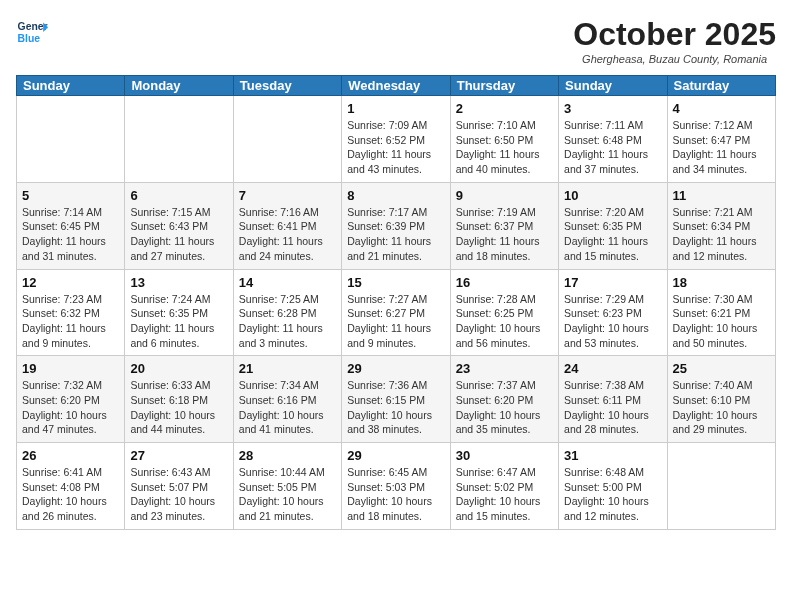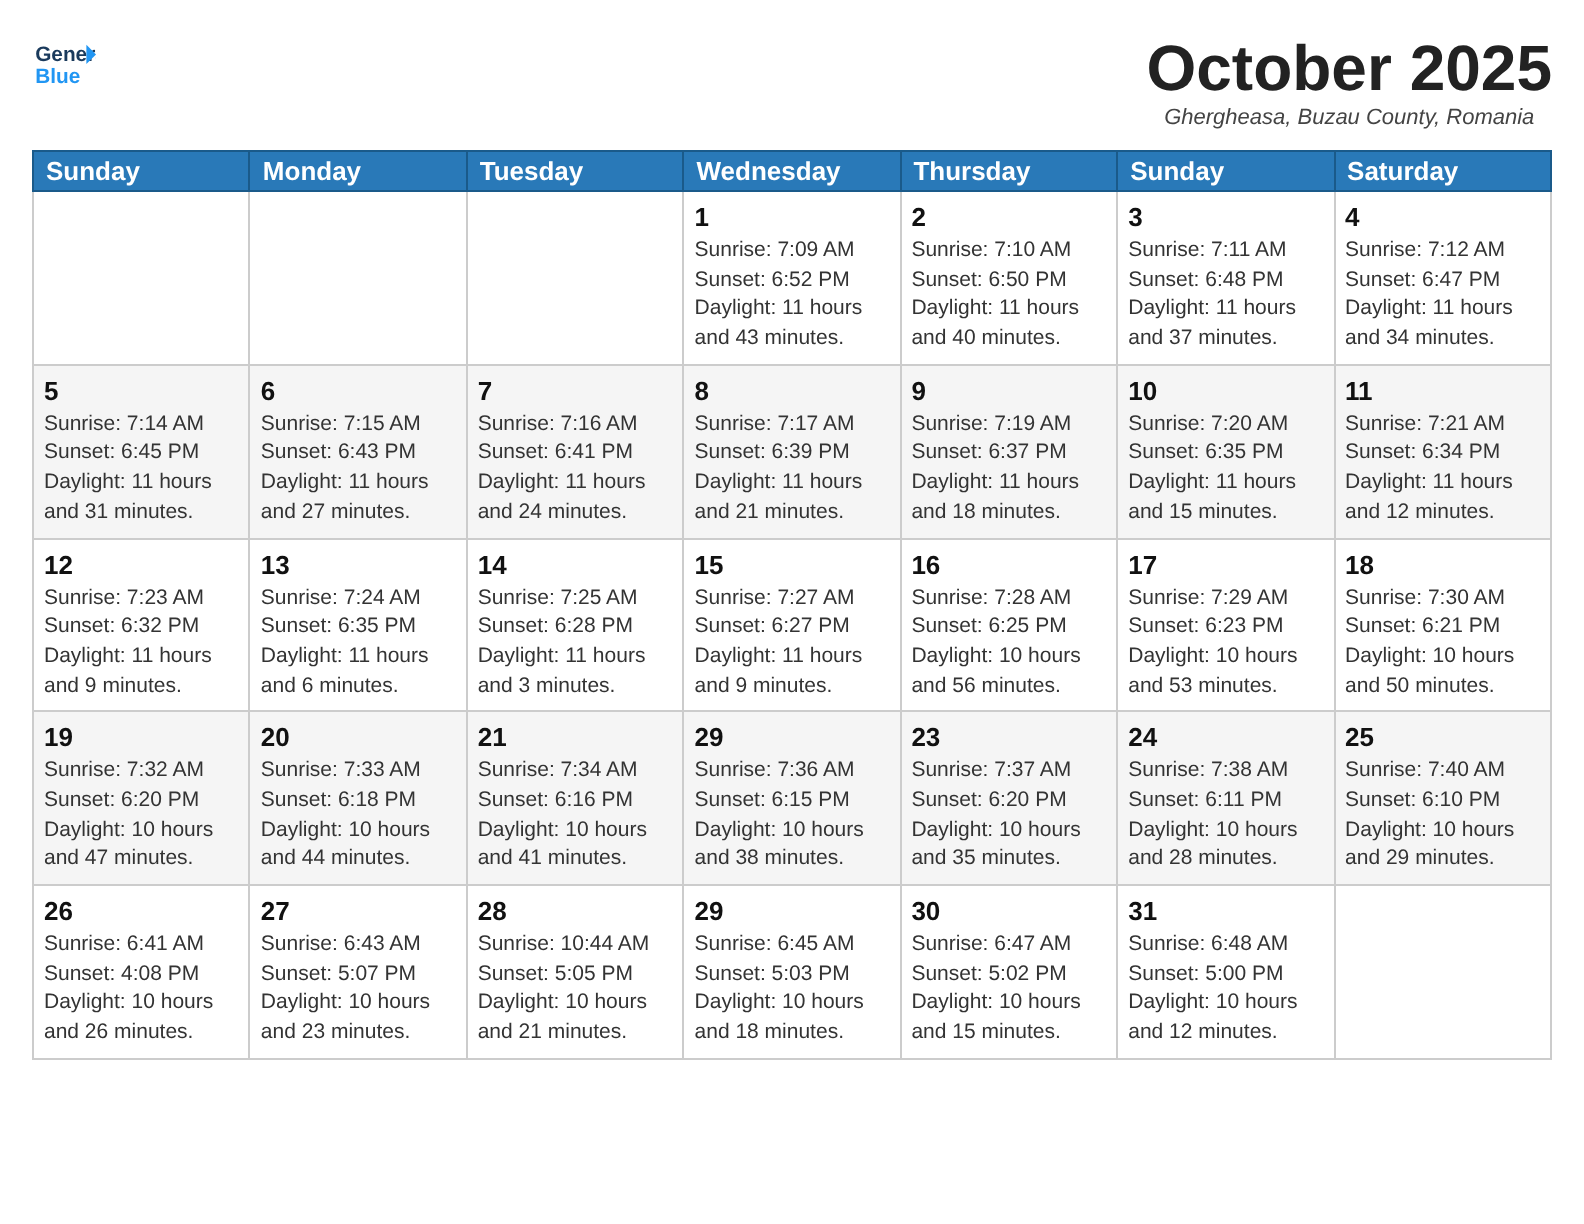--- a/index.html
+++ b/index.html
@@ -192,21 +192,21 @@
           <div class="day-info"><span>Sunrise: 7:30 AM</span><br><span>Sunset: 6:21 PM</span><br><span>Daylight: 10 hours</span><br><span>and 50 minutes.</span></div>
         </td>
       </tr>
       <tr>
         <td>
           <div class="day-number">19</div>
           <div class="day-info"><span>Sunrise: 7:32 AM</span><br><span>Sunset: 6:20 PM</span><br><span>Daylight: 10 hours</span><br><span>and 47 minutes.</span></div>
         </td>
         <td>
           <div class="day-number">20</div>
-          <div class="day-info"><span>Sunrise: 7:33 AM</span><br><span>Sunset: 6:18 PM</span><br><span>Daylight: 10 hours</span><br><span>and 44 minutes.</span></div>
+          <div class="day-info"><span>Sunrise: 6:33 AM</span><br><span>Sunset: 6:18 PM</span><br><span>Daylight: 10 hours</span><br><span>and 44 minutes.</span></div>
         </td>
         <td>
           <div class="day-number">21</div>
           <div class="day-info"><span>Sunrise: 7:34 AM</span><br><span>Sunset: 6:16 PM</span><br><span>Daylight: 10 hours</span><br><span>and 41 minutes.</span></div>
         </td>
         <td>
           <div class="day-number">29</div>
           <div class="day-info"><span>Sunrise: 7:36 AM</span><br><span>Sunset: 6:15 PM</span><br><span>Daylight: 10 hours</span><br><span>and 38 minutes.</span></div>
         </td>
         <td>

